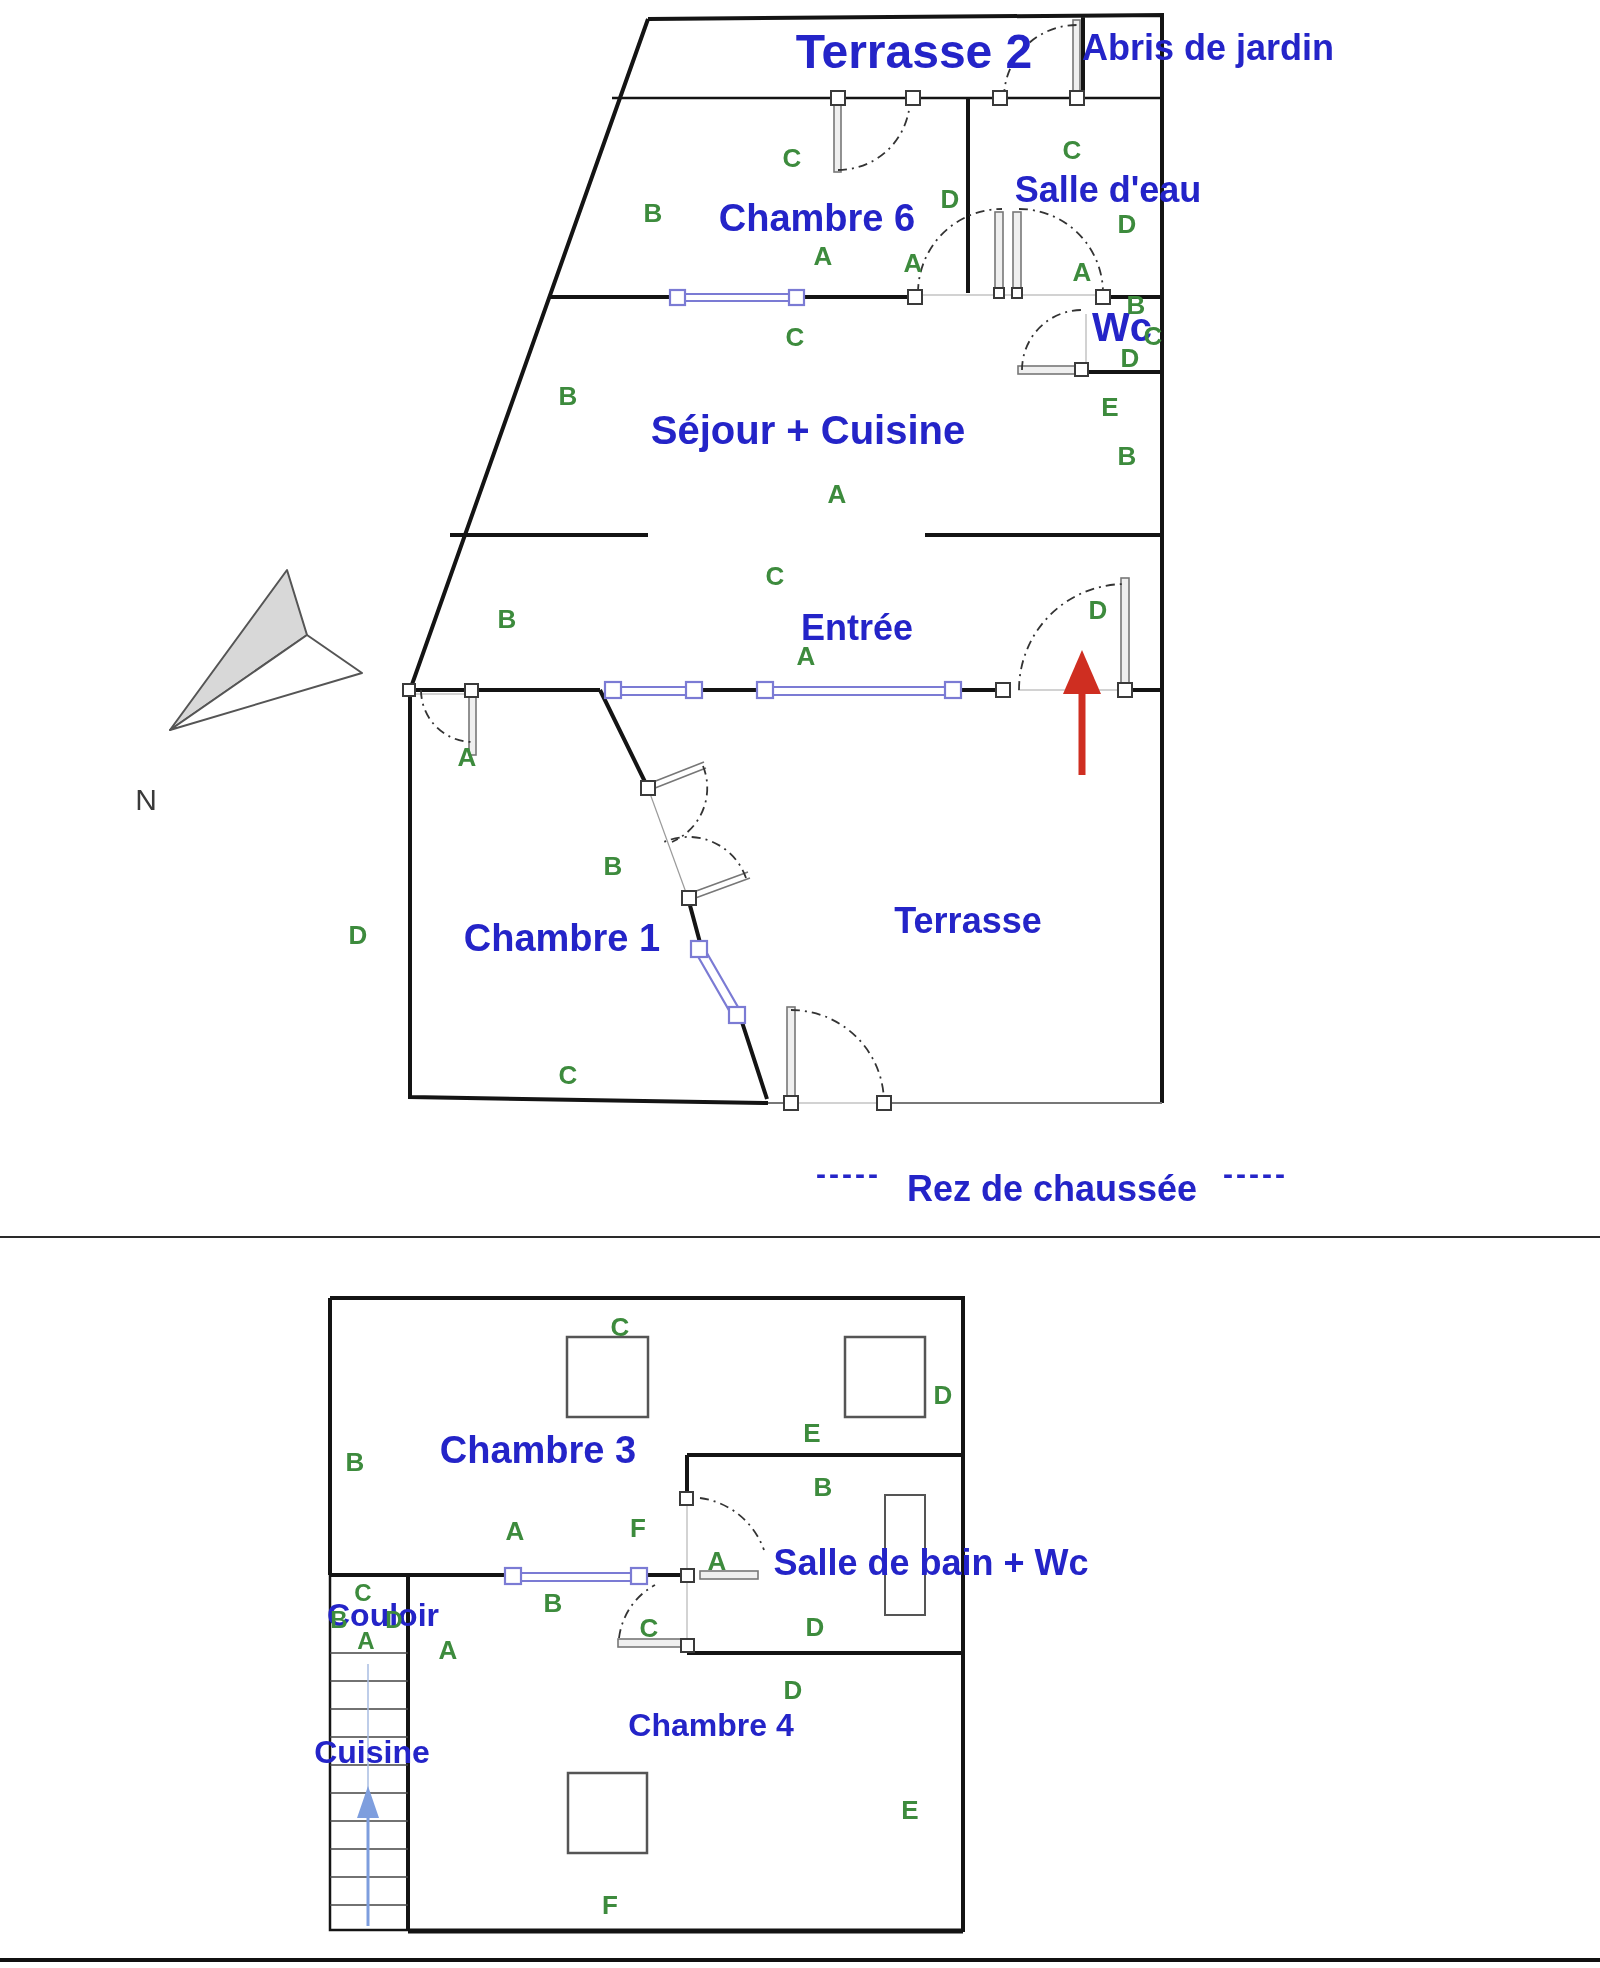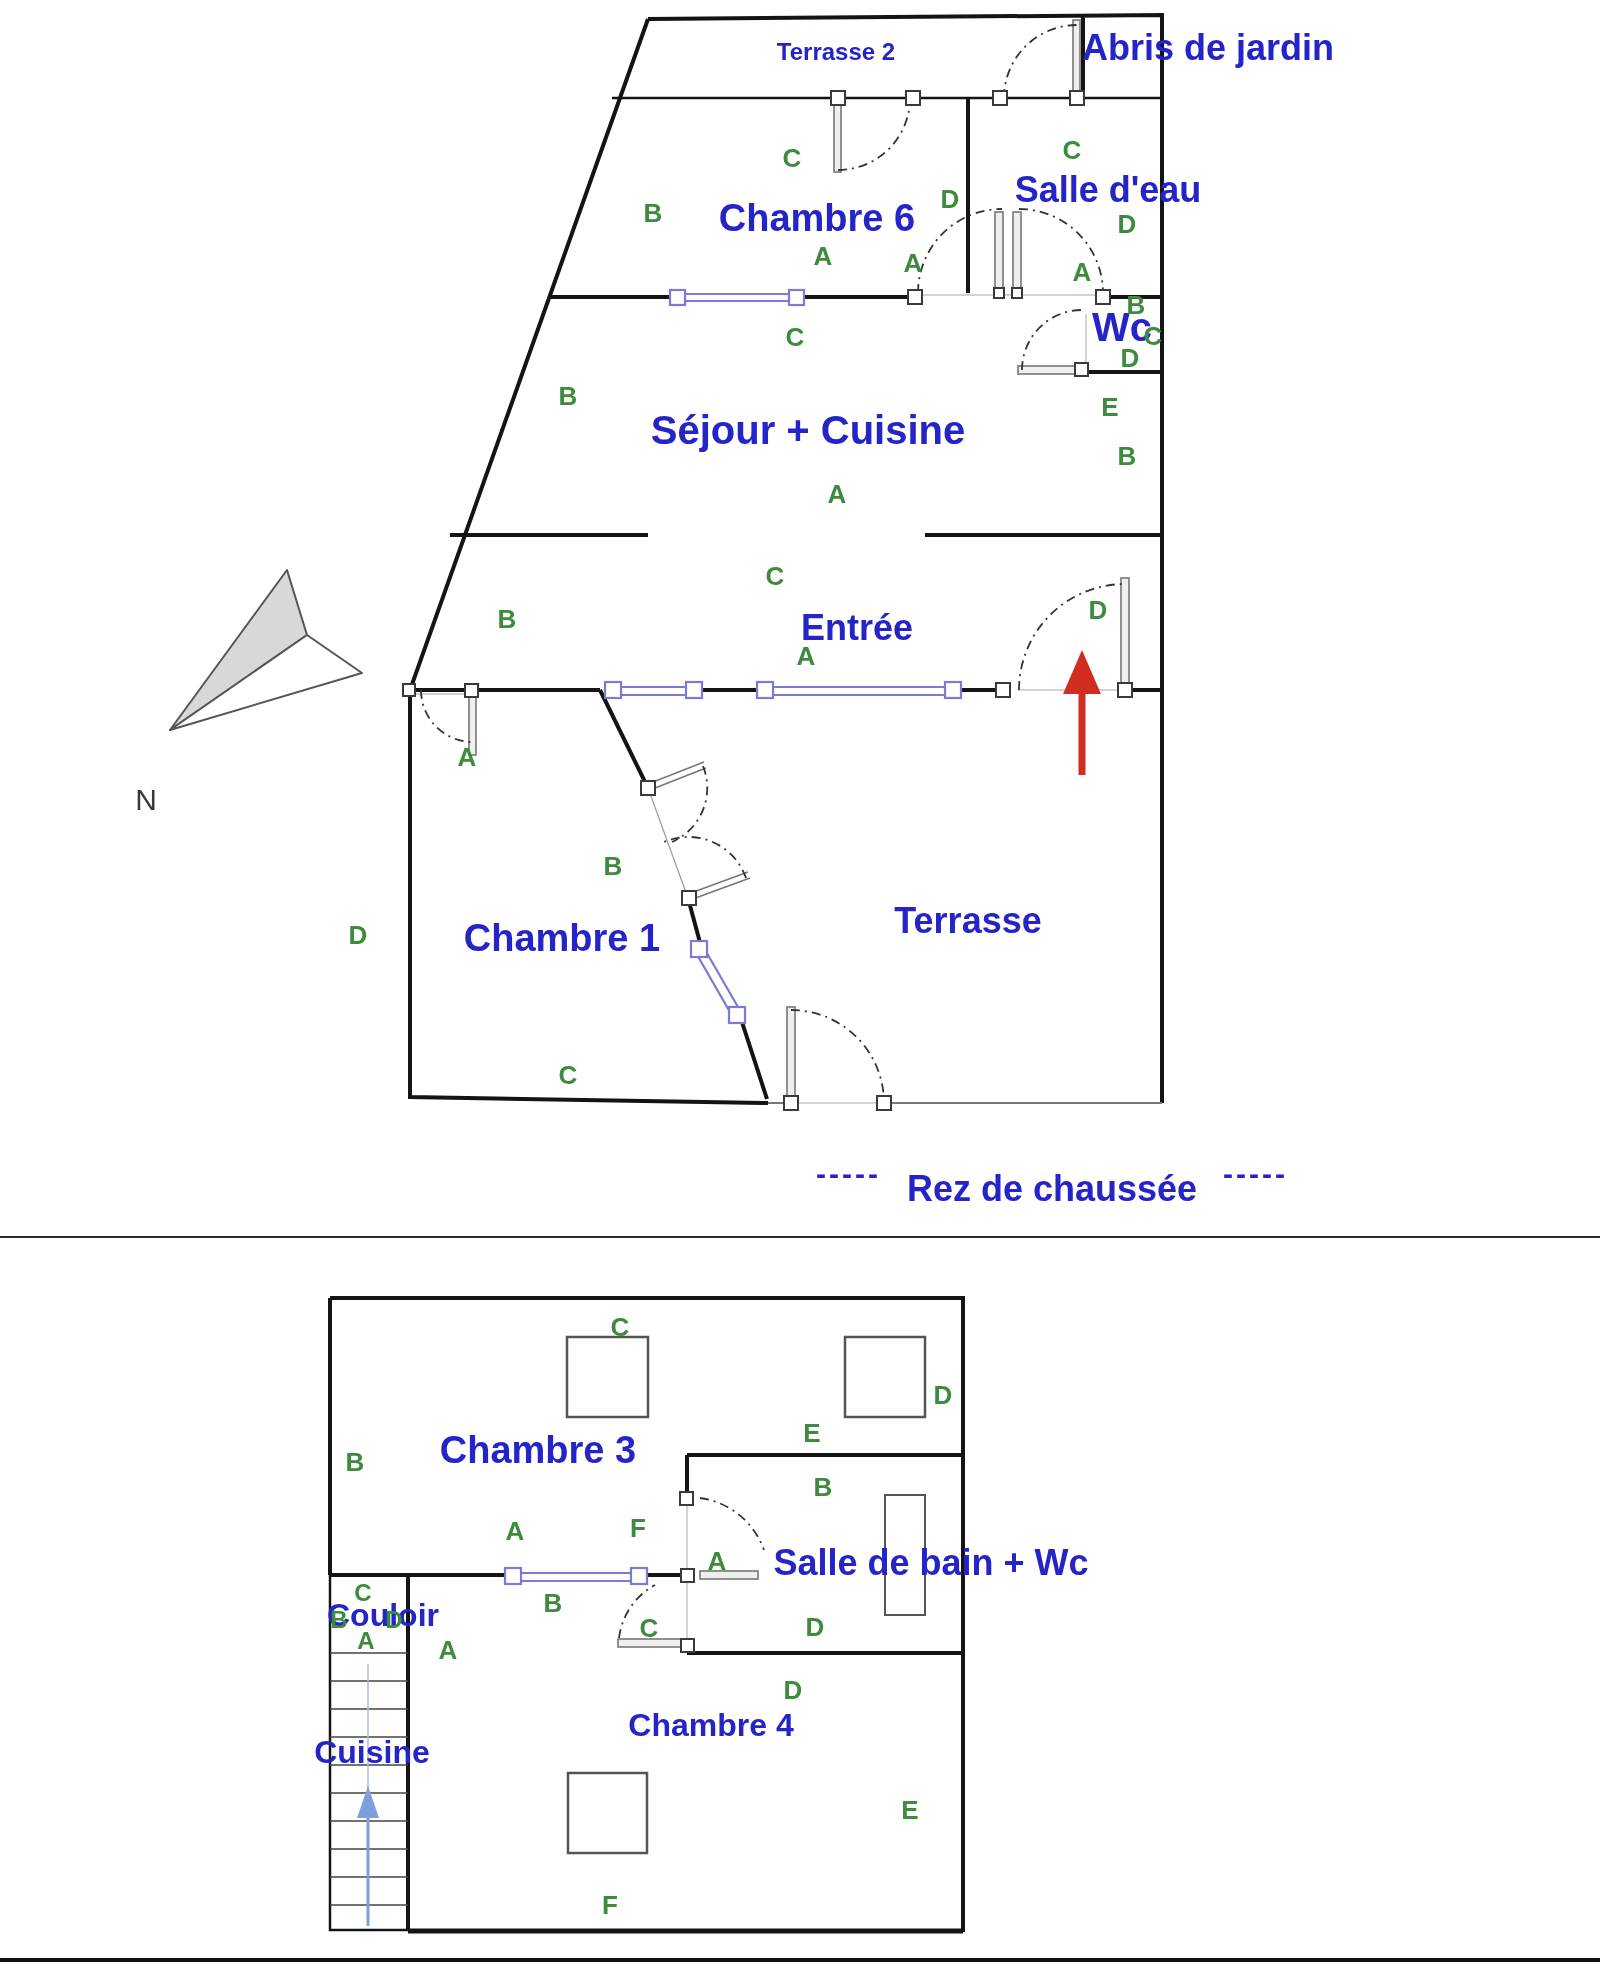--- a/index.html
+++ b/index.html
@@ -172,21 +172,21 @@
     </g>
 
     <g stroke="#3a3a3a" stroke-width="2" fill="#fff">
       <rect x="680" y="1492" width="13" height="13"></rect>
       <rect x="681" y="1569" width="13" height="13"></rect>
       <rect x="681" y="1639" width="13" height="13"></rect>
     </g>
   </g>
 </svg>
 
-<div class="lbl room" style="left:836px;top:52px;font-size:24px">Terrasse 2</div>
+<div class="lbl room" style="left:914px;top:52px;font-size:48px">Terrasse 2</div>
 <div class="lbl room" style="left:1208px;top:48px;font-size:36px">Abris de jardin</div>
 <div class="lbl room" style="left:817px;top:218px;font-size:38px">Chambre 6</div>
 <div class="lbl room" style="left:1108px;top:190px;font-size:36px">Salle d'eau</div>
 <div class="lbl room" style="left:1122px;top:327px;font-size:40px">Wc</div>
 <div class="lbl room" style="left:808px;top:430px;font-size:40px">Séjour + Cuisine</div>
 <div class="lbl room" style="left:857px;top:628px;font-size:36px">Entrée</div>
 <div class="lbl room" style="left:562px;top:938px;font-size:38px">Chambre 1</div>
 <div class="lbl room" style="left:968px;top:921px;font-size:36px">Terrasse</div>
 
 <div class="lbl north" style="left:146px;top:800px">N</div>

